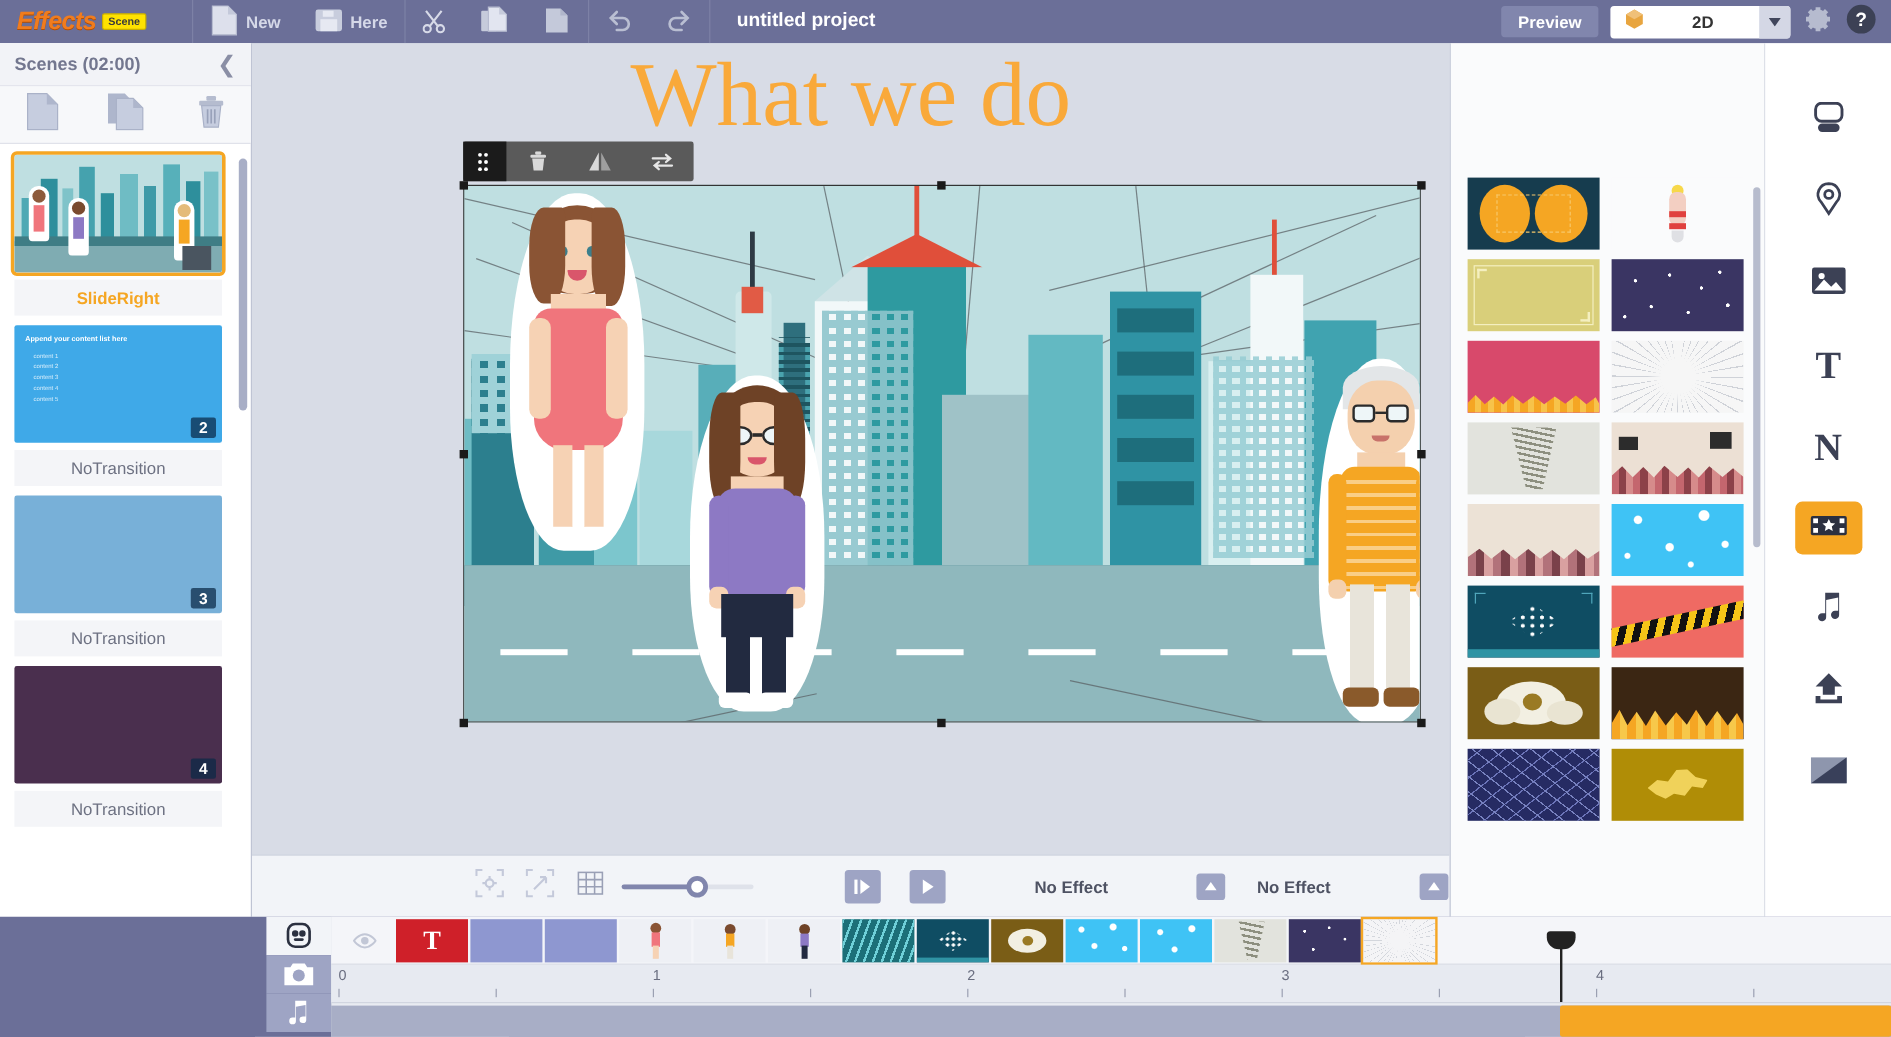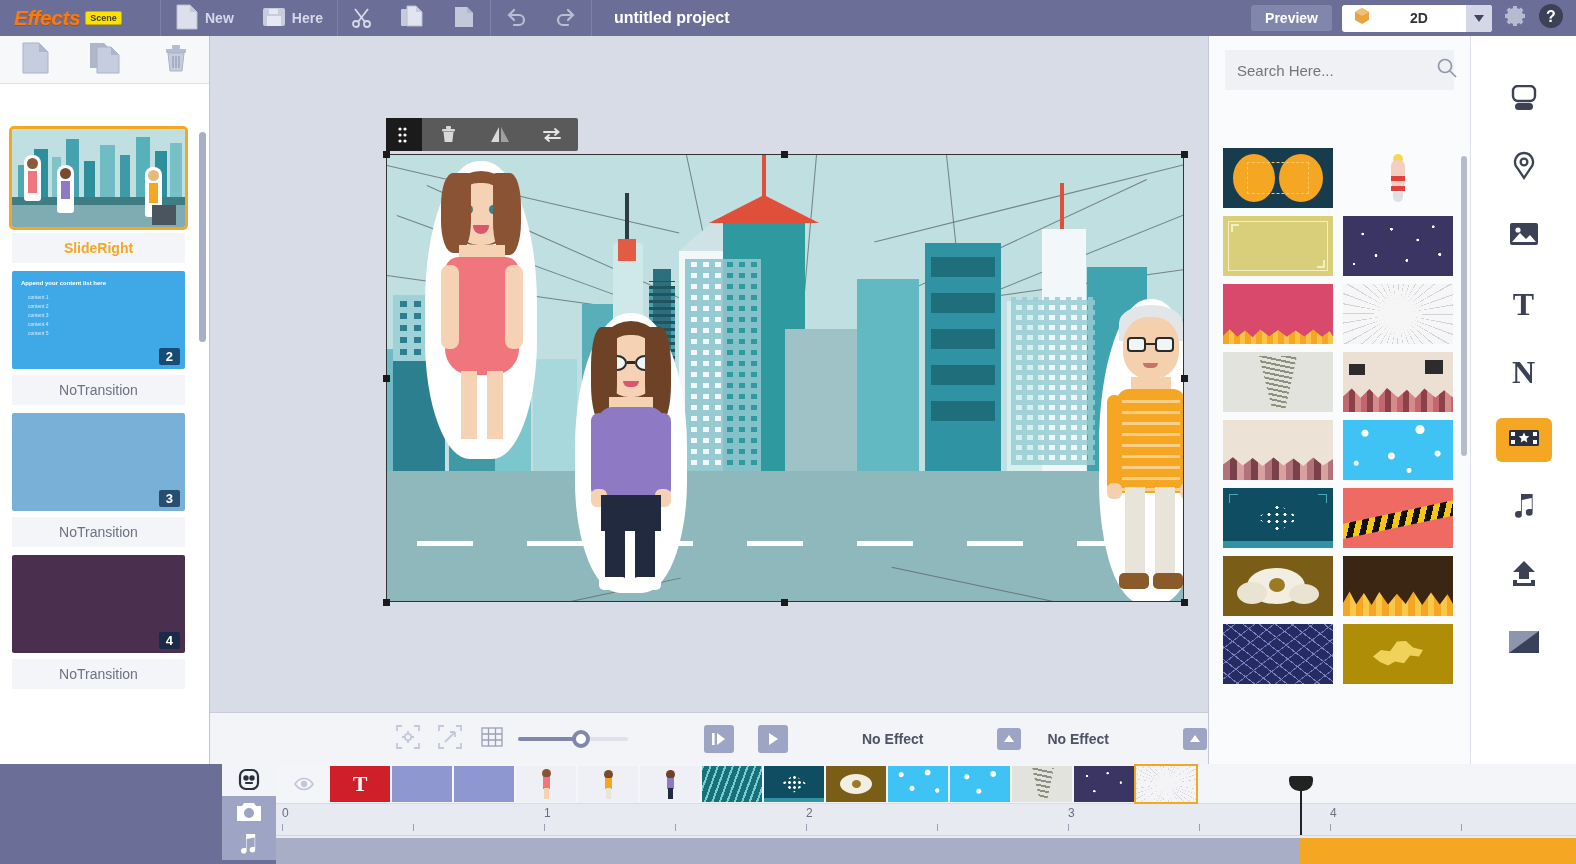--- a/index.html
+++ b/index.html
@@ -224,20 +224,24 @@
     <span>
       <svg width="26" height="26" viewBox="0 0 26 26">
           <circle cx="13" cy="13" r="12" fill="#3c4155"></circle>
           <text x="13" y="19" font-size="16" font-weight="bold" fill="#fff" text-anchor="middle" font-family="Liberation Sans">?</text>
         </svg>
     </span>
   </div>
 </div>
 
 <div id="scenes">
+  <div id="scenes-head">
+    <span class="t">Scenes (02:00)</span>
+    <span class="chev">❮</span>
+  </div>
 
   <div id="scenes-tools">
     <div>
       <svg width="30" height="32" viewBox="0 0 30 32">
           <path d="M3 1h16l9 9v21H3z" fill="#c6cddf" stroke="#aab2c8"></path>
           <path d="M19 1v9h9" fill="#aeb6cc"></path>
         </svg>
     </div>
     <div>
       <svg width="34" height="32" viewBox="0 0 34 32">
@@ -309,20 +313,21 @@
       <div class="num">4</div>
     </div>
     <div class="trans">NoTransition</div>
   </div>
 
   <div id="scenes-scroll"></div>
 </div>
 
 <div id="stage">
 
+  <div id="title-text">What we do</div>
 
   <div id="seltool">
     <div class="grip">
       <svg width="16" height="18" viewBox="0 0 16 18" fill="#fff">
         <circle cx="4" cy="3" r="1.6"></circle>
           <circle cx="9" cy="3" r="1.6"></circle>
         <circle cx="4" cy="9" r="1.6"></circle>
           <circle cx="9" cy="9" r="1.6"></circle>
         <circle cx="4" cy="15" r="1.6"></circle>
           <circle cx="9" cy="15" r="1.6"></circle>
@@ -543,29 +548,20 @@
   </div>
   <span class="eff-lbl" style="margin-left:26px">No Effect</span>
   <div class="eff-up" style="margin-left:74px">
     <svg width="10" height="7" viewBox="0 0 10 7">
         <path d="M5 0l5 7H0z" fill="#fff"></path>
       </svg>
   </div>
 </div>
 
 <div id="effects">
-  <div id="eff-search">
-    <input placeholder="Search Here..." style="">
-    <span>
-      <svg width="22" height="22" viewBox="0 0 22 22" fill="none" stroke="#9298ab" stroke-width="1.7">
-        <circle cx="9" cy="9" r="6.5"></circle>
-          <path d="M14 14l6 6"></path>
-        </svg>
-    </span>
-  </div>
 
   <div id="eff-grid">
 
     <div class="ethumb" style="background:#163c4e">
       <div style="position:absolute;left:10px;top:6px;width:42px;height:48px;background:#f5a623;border-radius:50%"></div>
       <div style="position:absolute;left:56px;top:6px;width:44px;height:48px;background:#f5a623;border-radius:50%"></div>
       <div style="position:absolute;left:24px;top:14px;width:62px;height:32px;border:1px dashed #f7c86a"></div>
     </div>
 
     <div class="ethumb" style="background:#fafbfc">

